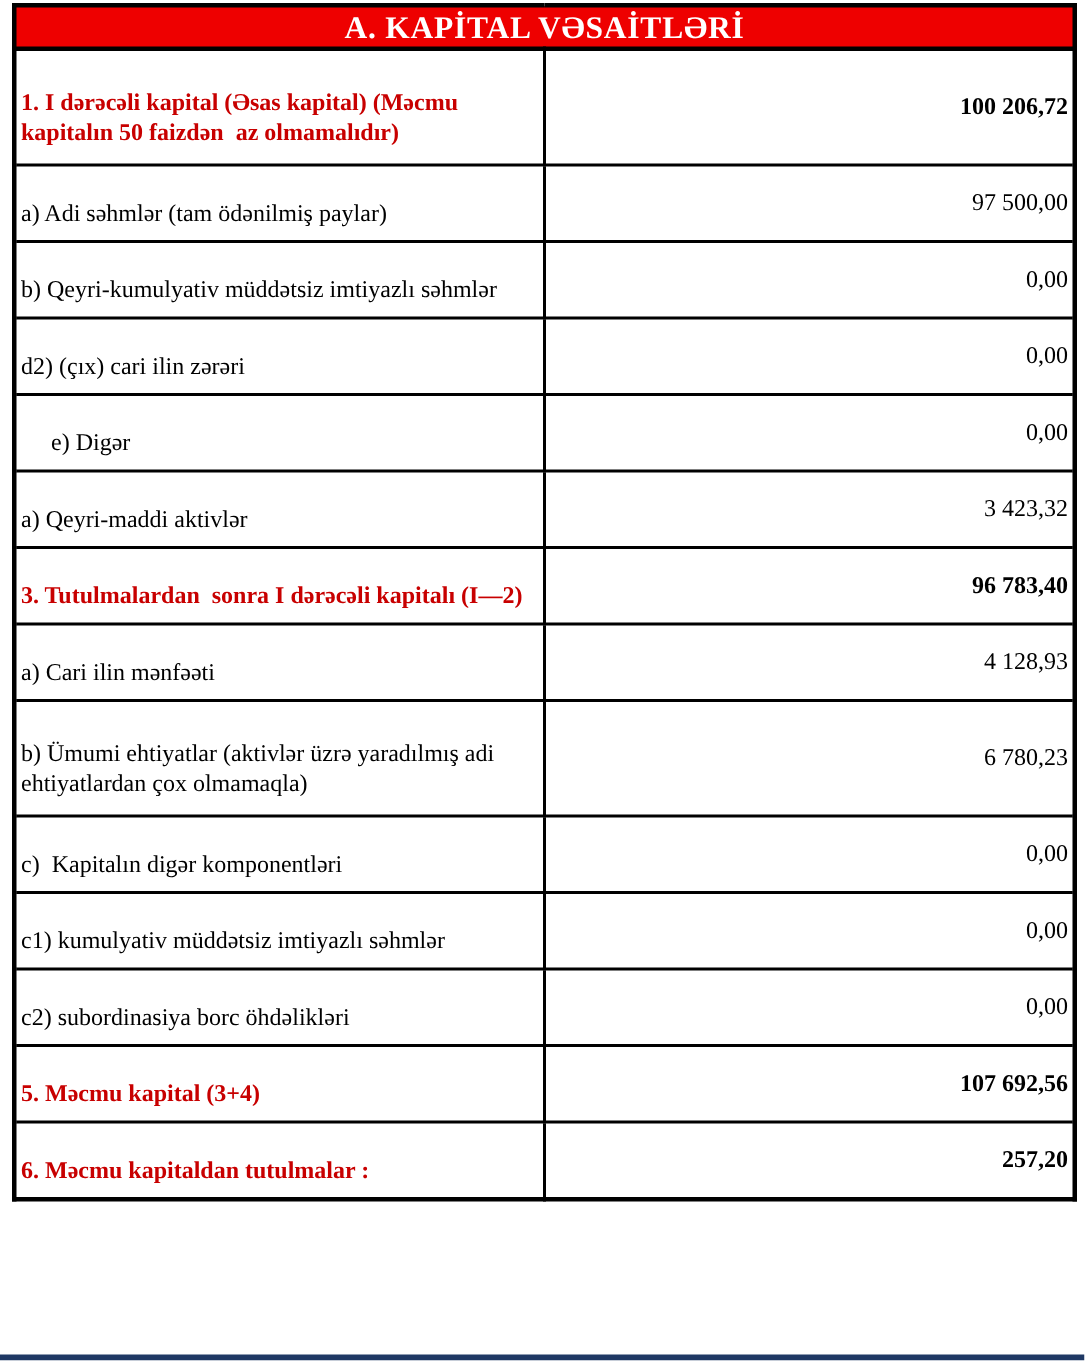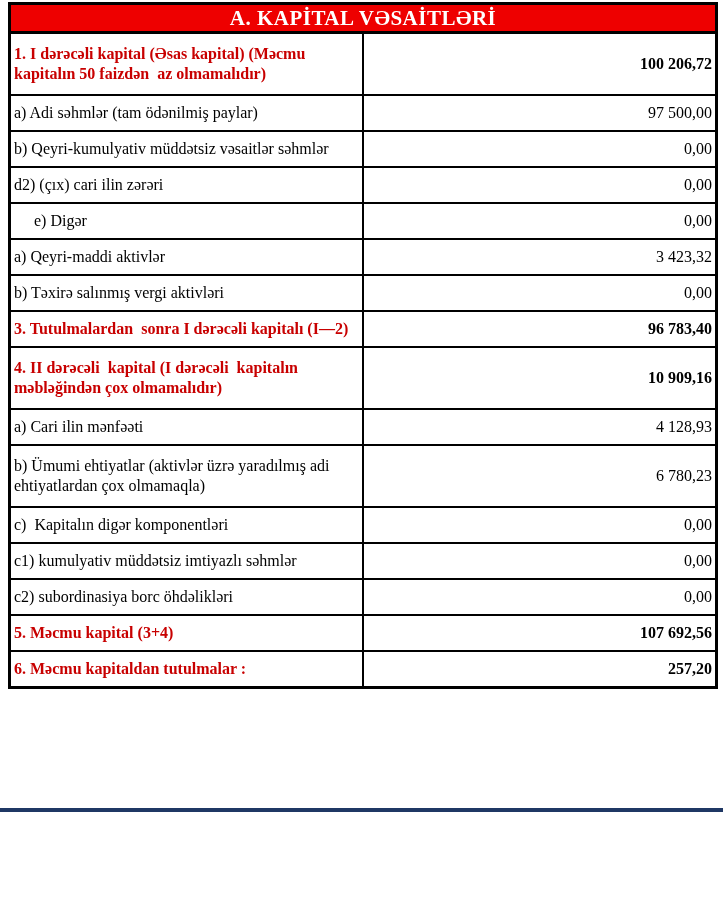--- a/index.html
+++ b/index.html
@@ -13,21 +13,21 @@
   }
   html,body{margin:0;padding:0;}
   body{
     width:723px;height:907px;
     background:var(--page_bg);
     font-family:"Liberation Serif", serif;
     color:var(--text);
   }
   .page{
     position:relative;
-    width:723px;height:812px;
+    width:723px;height:907px;
     overflow:hidden;
   }
   table.capital-table{
     border-collapse:collapse;
     table-layout:fixed;
     width:710px;
     margin:2px 0 0 8px;
     border:3px solid var(--border);
   }
   th.title{
@@ -41,21 +41,21 @@
     padding:0;
     border:3px solid var(--border);
   }
   td{
     border:2px solid var(--border);
     font-size:16px;
     vertical-align:middle;
     padding:0;
   }
   td.label{
-    padding:2px 4px 2px 3px;
+    padding:17px 4px 2px 3px;
     line-height:20px;
     white-space:pre-wrap;
   }
   td.value{
     width:131px;
     text-align:right;
     padding:2px 3px 2px 2px;
     line-height:20px;
   }
   tr.single td{height:30px;}
@@ -87,46 +87,38 @@
     <tbody>
         <tr class="emphasis tall">
           <td class="label">1. I dərəcəli kapital (Əsas kapital) (Məcmu kapitalın 50 faizdən  az olmamalıdır)</td>
           <td class="value">100 206,72</td>
         </tr>
         <tr class="single">
           <td class="label">a) Adi səhmlər (tam ödənilmiş paylar)</td>
           <td class="value">97 500,00</td>
         </tr>
         <tr class="single">
-          <td class="label">b) Qeyri-kumulyativ müddətsiz vəsaitlər səhmlər</td>
+          <td class="label">b) Qeyri-kumulyativ müddətsiz imtiyazlı səhmlər</td>
           <td class="value">0,00</td>
         </tr>
         <tr class="single">
           <td class="label">d2) (çıx) cari ilin zərəri</td>
           <td class="value">0,00</td>
         </tr>
         <tr class="single">
           <td class="label">     e) Digər</td>
           <td class="value">0,00</td>
         </tr>
         <tr class="single">
           <td class="label">a) Qeyri-maddi aktivlər</td>
           <td class="value">3 423,32</td>
         </tr>
-        <tr class="single">
-          <td class="label">b) Təxirə salınmış vergi aktivləri</td>
-          <td class="value">0,00</td>
-        </tr>
         <tr class="emphasis single">
           <td class="label">3. Tutulmalardan  sonra I dərəcəli kapitalı (I—2)</td>
           <td class="value">96 783,40</td>
-        </tr>
-        <tr class="emphasis tall">
-          <td class="label">4. II dərəcəli  kapital (I dərəcəli  kapitalın  məbləğindən çox olmamalıdır)</td>
-          <td class="value">10 909,16</td>
         </tr>
         <tr class="single">
           <td class="label">a) Cari ilin mənfəəti</td>
           <td class="value">4 128,93</td>
         </tr>
         <tr class="tall">
           <td class="label">b) Ümumi ehtiyatlar (aktivlər üzrə yaradılmış adi ehtiyatlardan çox olmamaqla)</td>
           <td class="value">6 780,23</td>
         </tr>
         <tr class="single">

